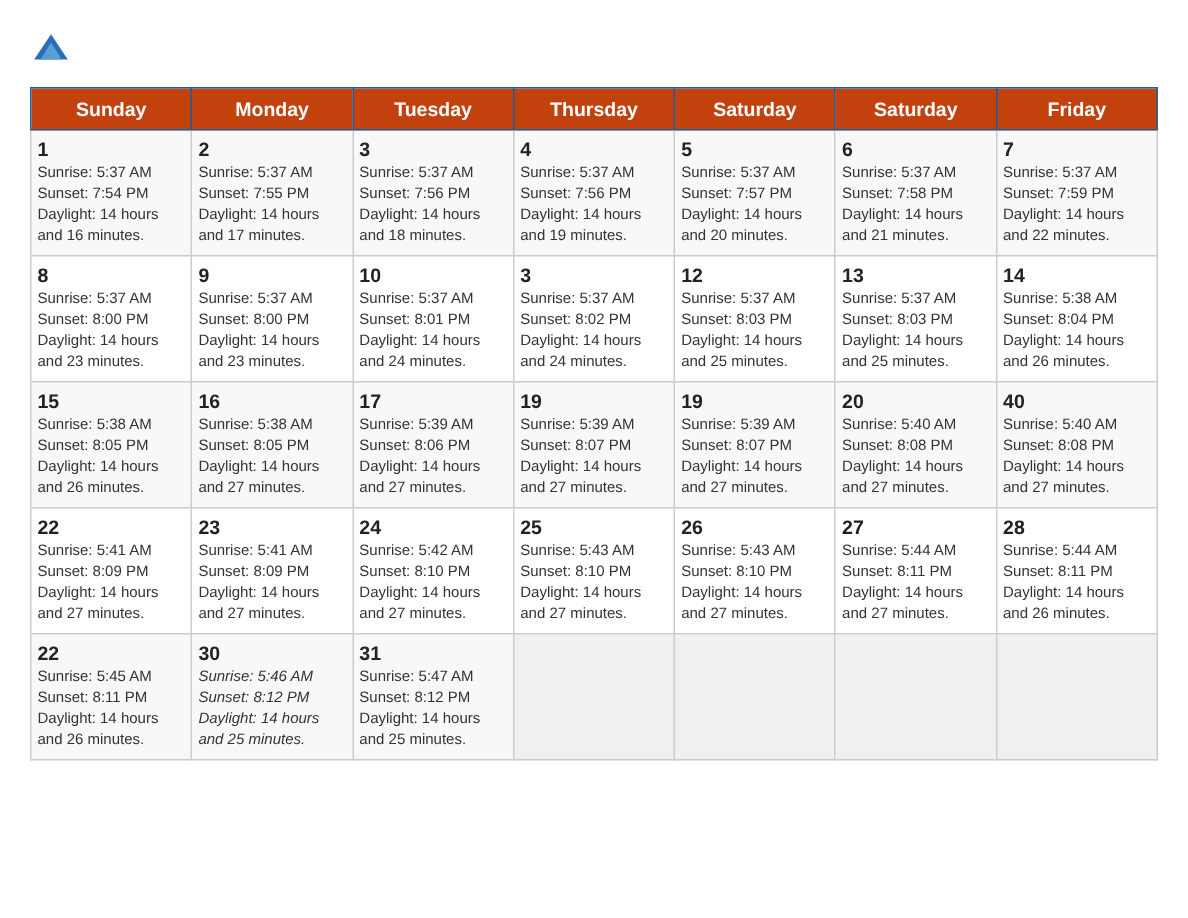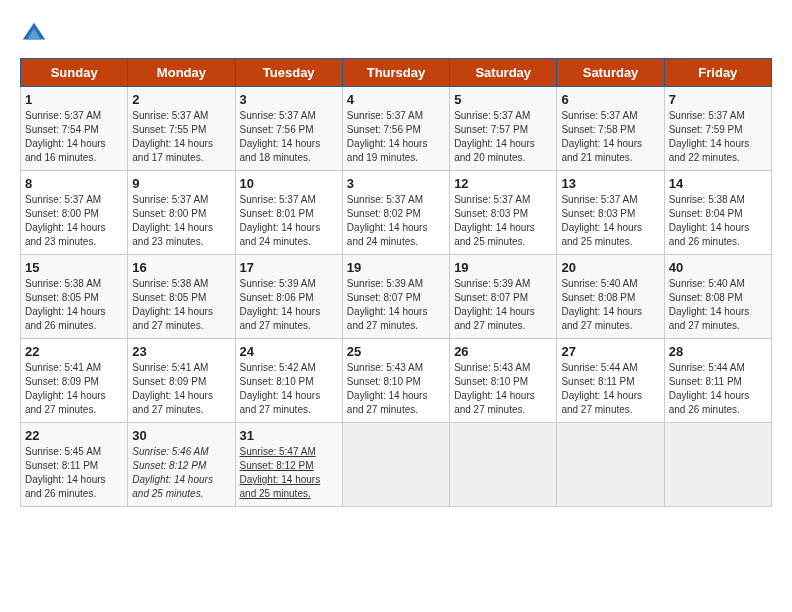--- a/index.html
+++ b/index.html
@@ -340,21 +340,21 @@
         </td>
         <td>
           <span class="day-num">30</span>
           <div class="day-info" style="white-space: pre-line; font-style: italic;">Sunrise: 5:46 AM
 Sunset: 8:12 PM
 Daylight: 14 hours
 and 25 minutes.</div>
         </td>
         <td>
           <span class="day-num">31</span>
-          <div class="day-info" style="white-space: pre-line; text-decoration: underline;">Sunrise: 5:47 AM
+          <div class="day-info" style="white-space: pre-line;">Sunrise: 5:47 AM
 Sunset: 8:12 PM
 Daylight: 14 hours
 and 25 minutes.</div>
         </td>
         <td class="empty"></td>
         <td class="empty"></td>
         <td class="empty"></td>
         <td class="empty"></td>
       </tr>
     </tbody>

